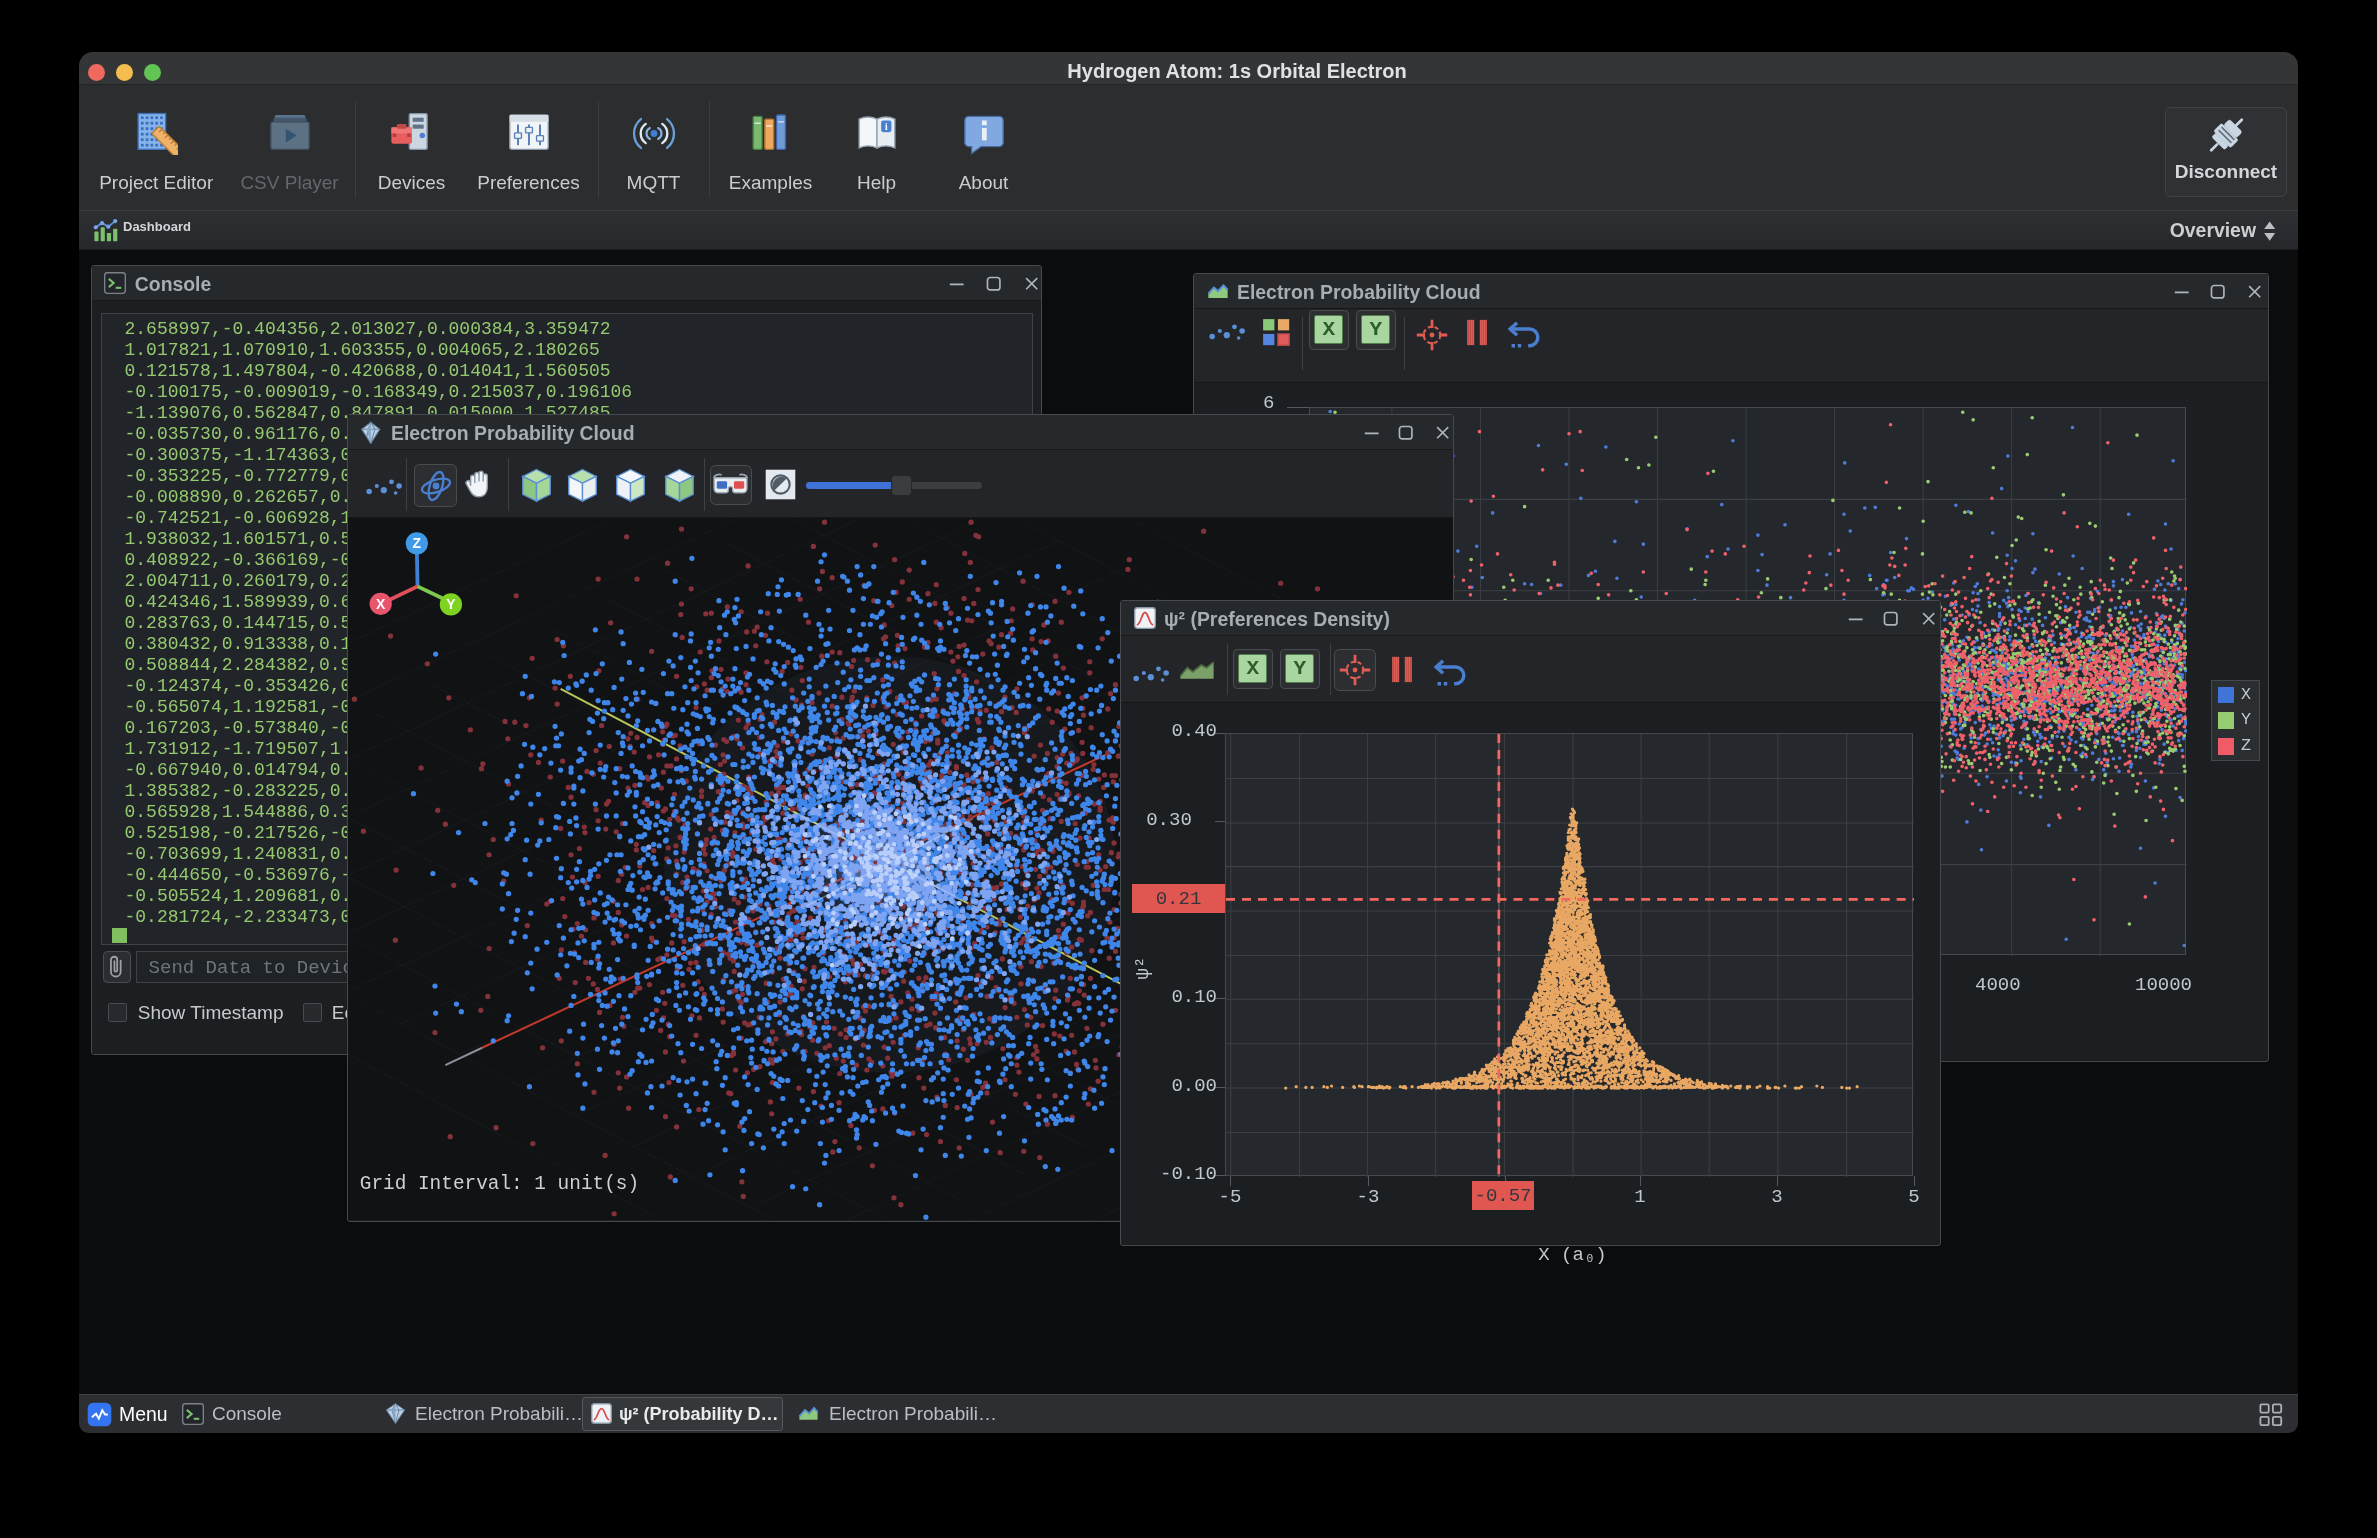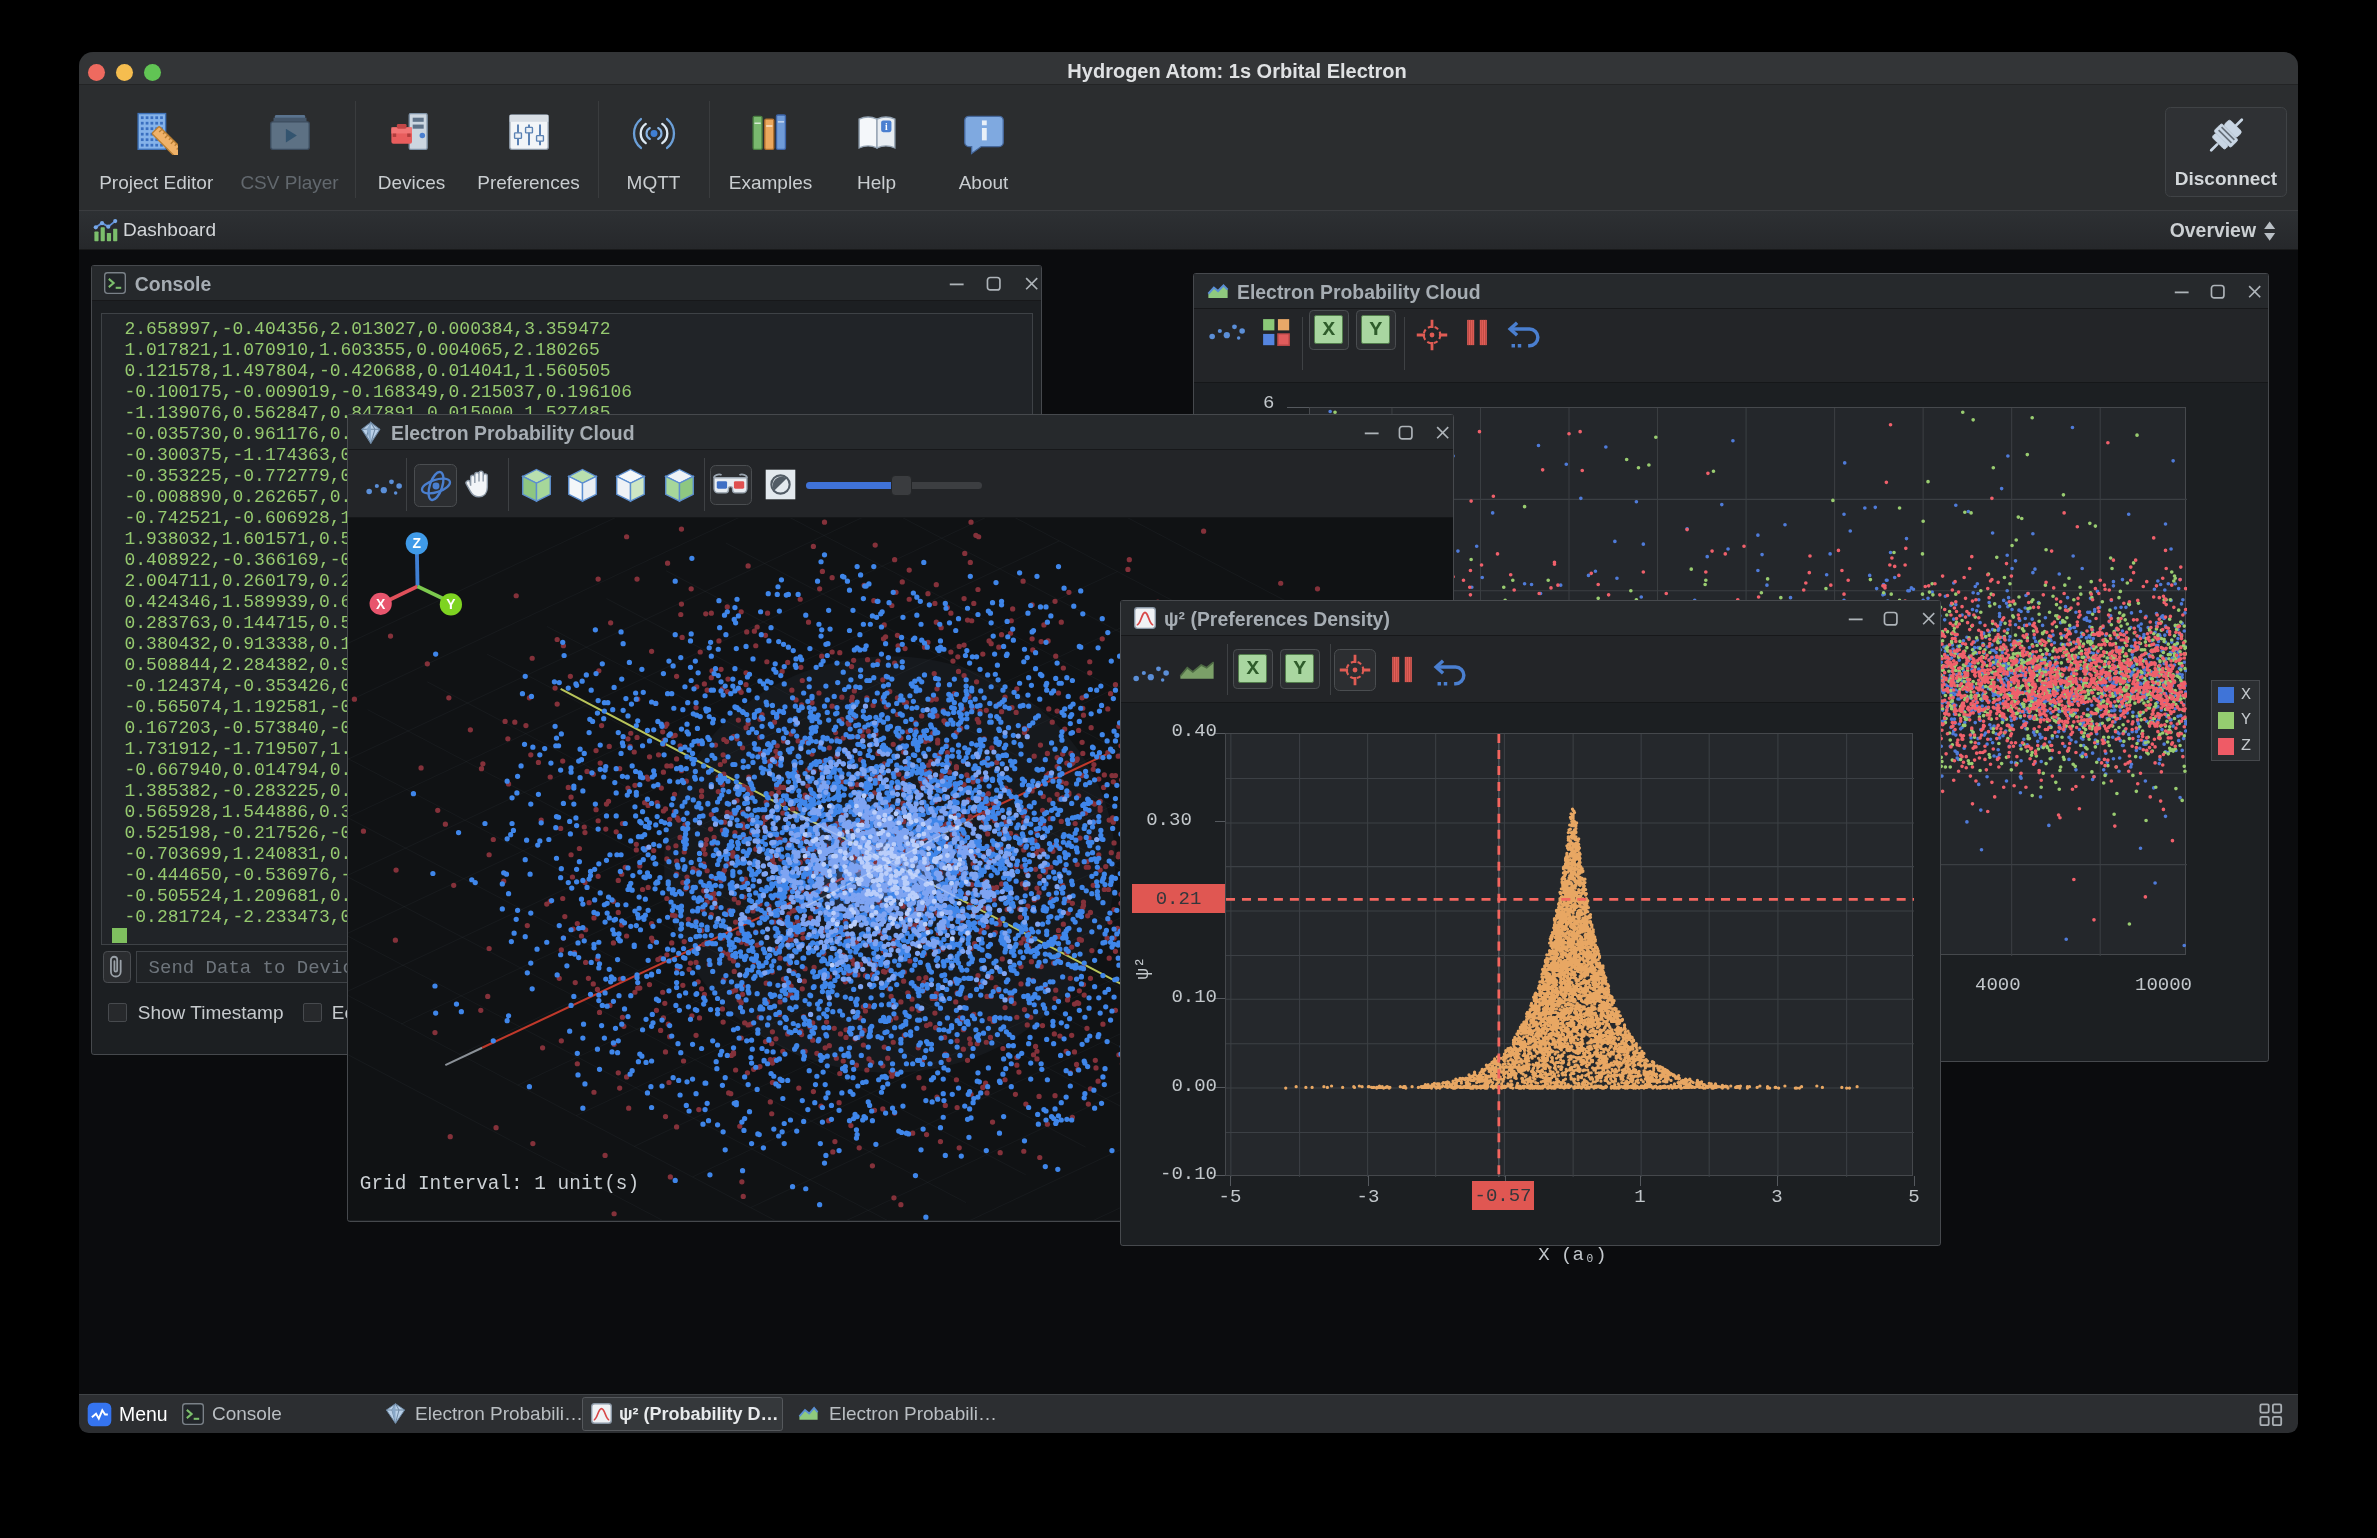--- a/index.html
+++ b/index.html
@@ -129,38 +129,38 @@
     <div class="tsep" style="left:519px"></div>
     <div class="tsep" style="left:630px"></div>
     <div class="abs" style="left:2086px;top:55px;width:122px;height:90px;background:#2f3134;border:1.4px solid #404346;border-radius:5.6px;text-align:center;padding-top:4.2px"><svg width="49" height="46" viewBox="0 0 70 66" style="">
         <g transform="rotate(45 35 33)" stroke="#c9d6e4" fill="#c9d6e4">
           <path d="M35 2v12M35 52v12" stroke-width="4" stroke-linecap="round"></path>
           <rect x="22" y="14" width="26" height="12" rx="4"></rect>
           <rect x="18" y="26" width="34" height="16" rx="3"></rect>
           <path d="M22 30h26M22 36h26" stroke="#69727c" stroke-width="2.4"></path>
           <rect x="22" y="42" width="26" height="8" rx="3"></rect>
         </g>
-      </svg><div style="font-size:19px;font-weight:bold;color:#d3d7da;margin-top:8px">Disconnect</div></div>
+      </svg><div style="font-size:19px;font-weight:bold;color:#d3d7da;margin-top:1px">Disconnect</div></div>
     <div id="dashbar">
       <div class="abs" style="left:14px;top:7.6px"><svg width="25" height="23.6" viewBox="0 0 36 34" style="">
           <g fill="#7cbf6c">
             <rect x="2" y="18" width="6" height="14" rx="1"></rect>
             <rect x="11" y="12" width="6" height="20" rx="1"></rect>
             <rect x="20" y="20" width="6" height="12" rx="1"></rect>
             <rect x="29" y="14" width="6" height="18" rx="1"></rect>
           </g>
           <path d="M4 12l9-6 9 5 10-8" stroke="#5f8fd8" stroke-width="2.6" fill="none"></path>
           <g fill="#77a7e8">
             <circle cx="4" cy="12" r="3"></circle>
             <circle cx="13" cy="6" r="3"></circle>
             <circle cx="22" cy="11" r="3"></circle>
             <circle cx="32" cy="3" r="3"></circle>
           </g>
         </svg></div>
-      <div class="abs" style="left:44px;top:8.3px;font-size:19px;font-weight:normal;color:#d3d6d9">Dashboard</div>
+      <div class="abs" style="left:44px;top:8.3px;font-size:13px;font-weight:bold;color:#d3d6d9">Dashboard</div>
       <div class="abs" style="right:42px;top:8.3px;font-size:19.4px;font-weight:bold;color:#ccd0d3">Overview</div>
       <div class="abs" style="right:21px;top:9px"><svg width="15.3" height="22" viewBox="0 0 22 32" style="">
           <path d="M11 2l8 11H3z" fill="#b9bfc5"></path>
           <path d="M11 30L3 19h16z" fill="#b9bfc5"></path>
         </svg></div>
     </div>
     <div id="mdi"></div>
   </div>
 <div id="wrap" class="abs" style="left:79px;top:52px;width:2219px;height:1381px;border-radius:0 0 9.7px 9.7px;overflow:hidden">
     <div class="mwin" style="left:11.8px;top:213px;width:951px;height:790px;z-index:1">

